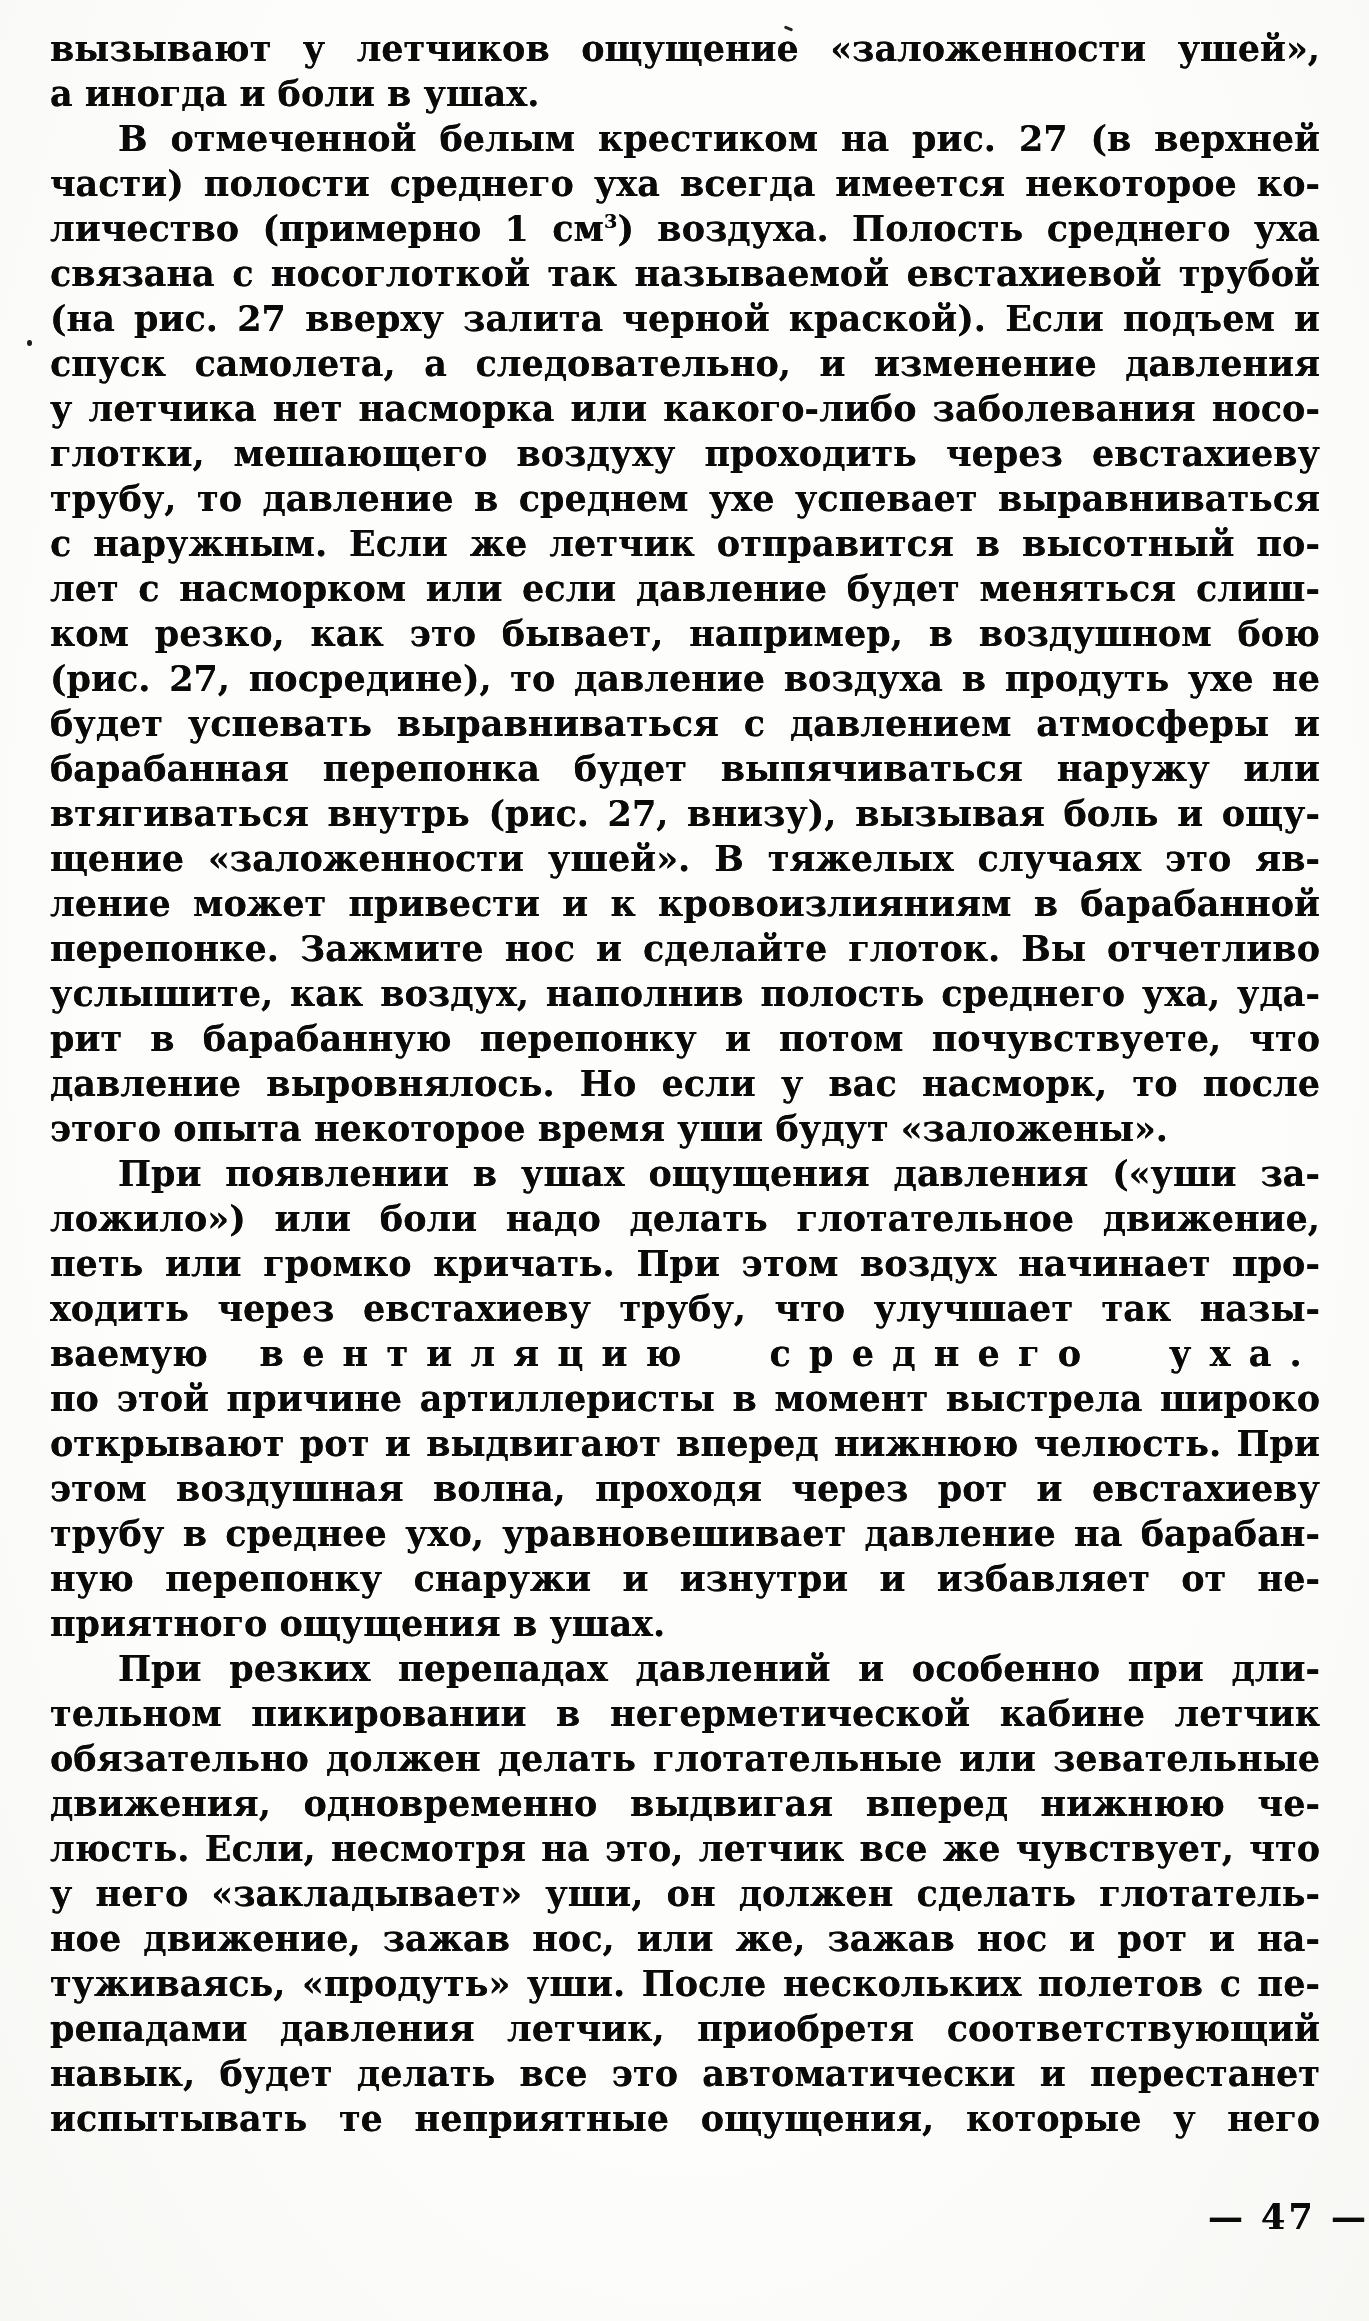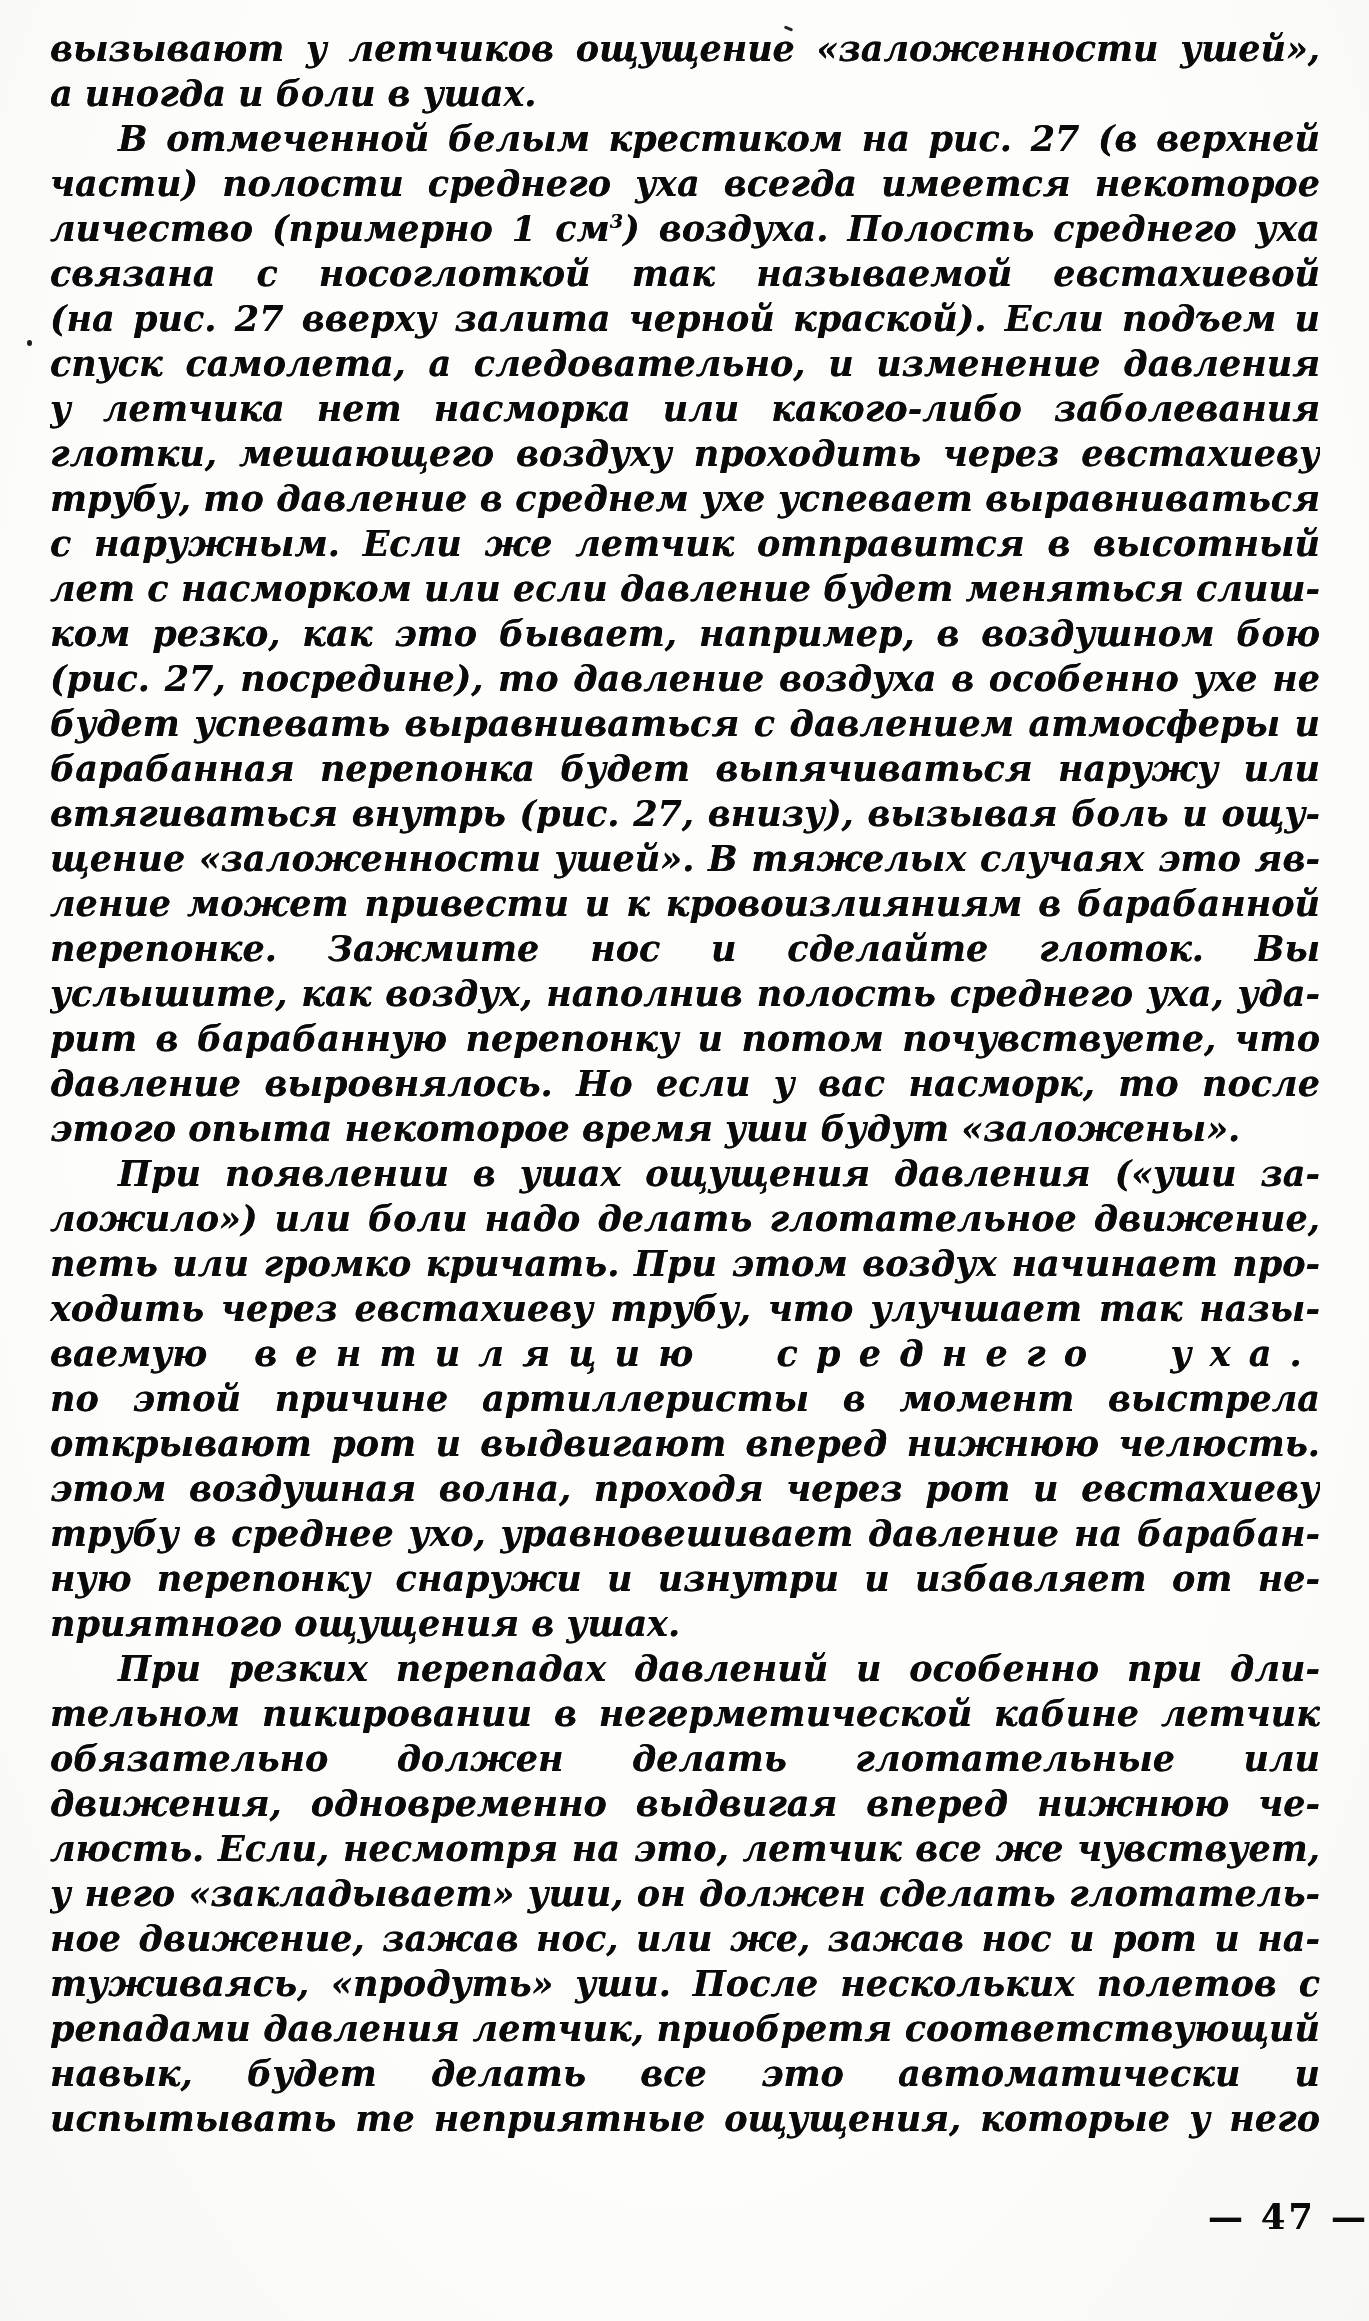--- a/index.html
+++ b/index.html
@@ -24,21 +24,20 @@
     width: 1270px;
     font-size: 35px;
     line-height: 45px;
     text-shadow: 0 0 0.6px rgba(0,0,0,0.75);
   }
   .line {
     text-align: justify;
     text-align-last: justify;
     height: 45px;
     overflow: hidden;
-    font-style: italic;
   }
   .line.end {
     text-align-last: left;
   }
   .line.indent {
     text-indent: 68px;
   }
   .spaced {
     letter-spacing: 0.52em;
     margin-top: 21px;
@@ -93,21 +92,21 @@
       <div class="line"><span>личество (примерно 1 см</span><span class="sup">3</span><span>) воздуха. Полость среднего уха</span></div>
       <div class="line">связана с носоглоткой так называемой евстахиевой трубой</div>
       <div class="line">(на рис. 27 вверху залита черной краской). Если подъем и</div>
       <div class="line">спуск самолета, а следовательно, и изменение давления</div>
       <div class="line">у летчика нет насморка или какого-либо заболевания носо-</div>
       <div class="line">глотки, мешающего воздуху проходить через евстахиеву</div>
       <div class="line">трубу, то давление в среднем ухе успевает выравниваться</div>
       <div class="line">с наружным. Если же летчик отправится в высотный по-</div>
       <div class="line">лет с насморком или если давление будет меняться слиш-</div>
       <div class="line">ком резко, как это бывает, например, в воздушном бою</div>
-      <div class="line">(рис. 27, посредине), то давление воздуха в особенно ухе не</div>
+      <div class="line">(рис. 27, посредине), то давление воздуха в продуть ухе не</div>
       <div class="line">будет успевать выравниваться с давлением атмосферы и</div>
       <div class="line">барабанная перепонка будет выпячиваться наружу или</div>
       <div class="line">втягиваться внутрь (рис. 27, внизу), вызывая боль и ощу-</div>
       <div class="line">щение «заложенности ушей». В тяжелых случаях это яв-</div>
       <div class="line">ление может привести и к кровоизлияниям в барабанной</div>
       <div class="line">перепонке. Зажмите нос и сделайте глоток. Вы отчетливо</div>
       <div class="line">услышите, как воздух, наполнив полость среднего уха, уда-</div>
       <div class="line">рит в барабанную перепонку и потом почувствуете, что</div>
       <div class="line">давление выровнялось. Но если у вас насморк, то после</div>
       <div class="line end">этого опыта некоторое время уши будут «заложены».</div>

